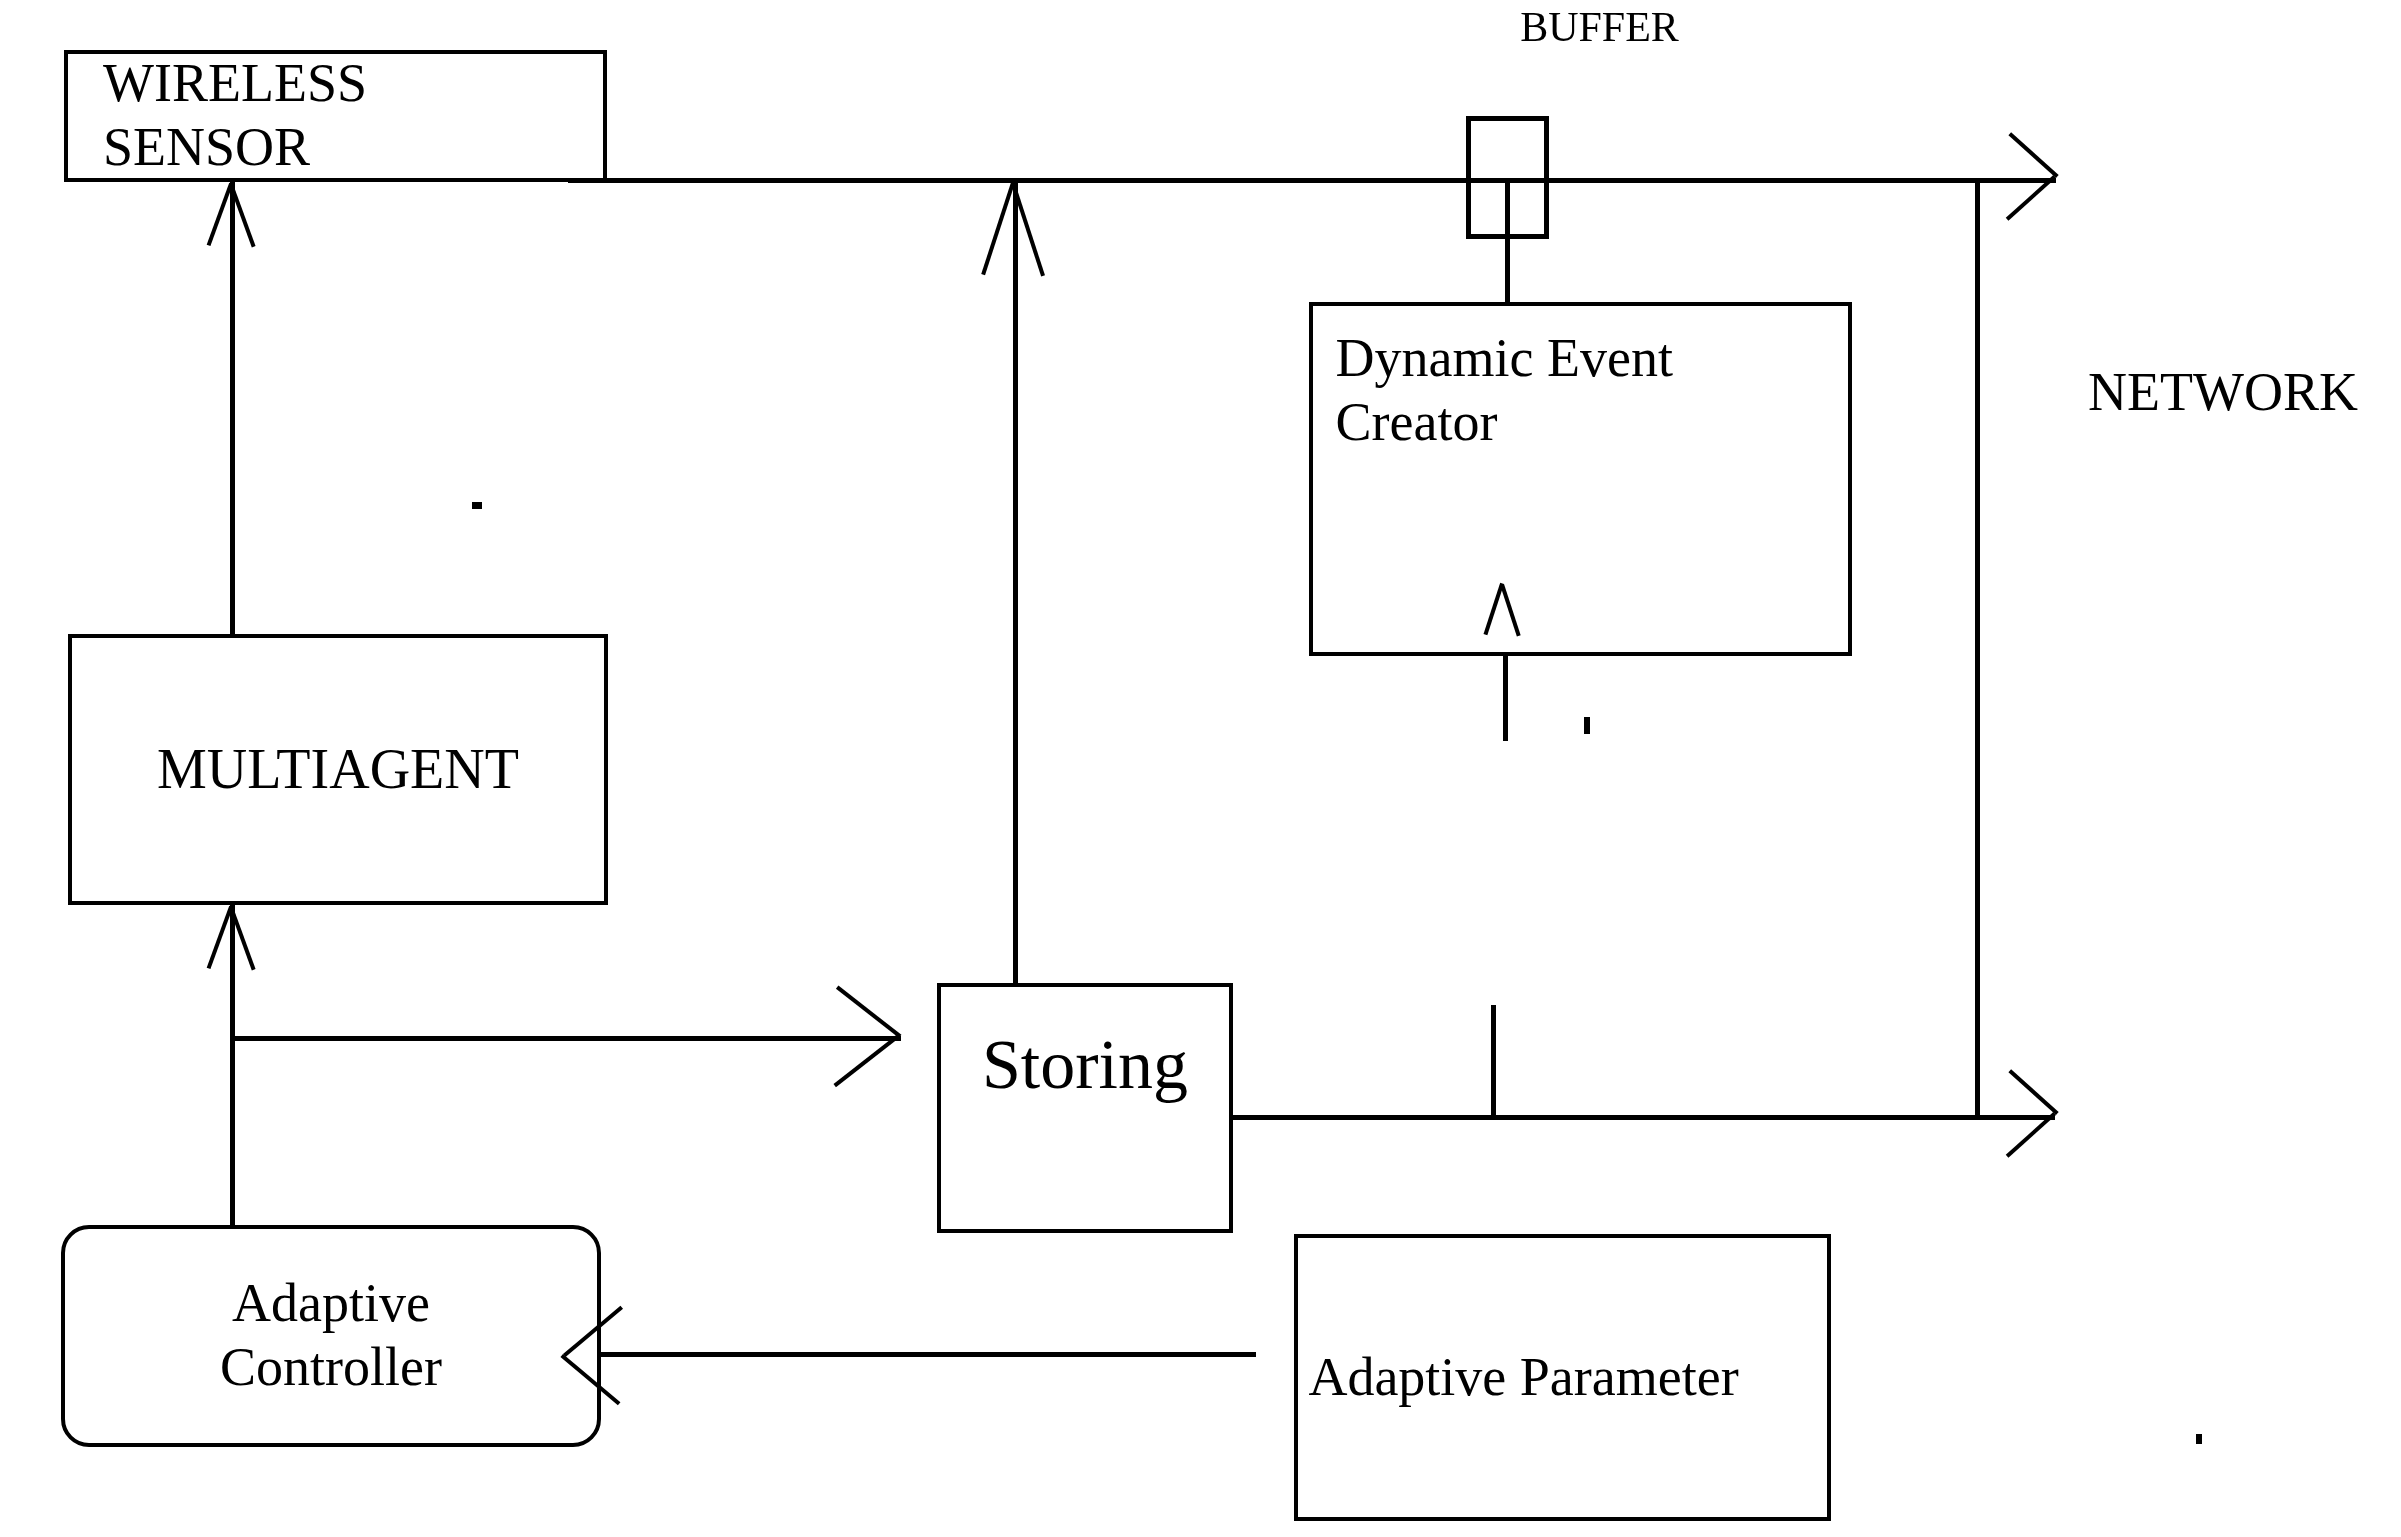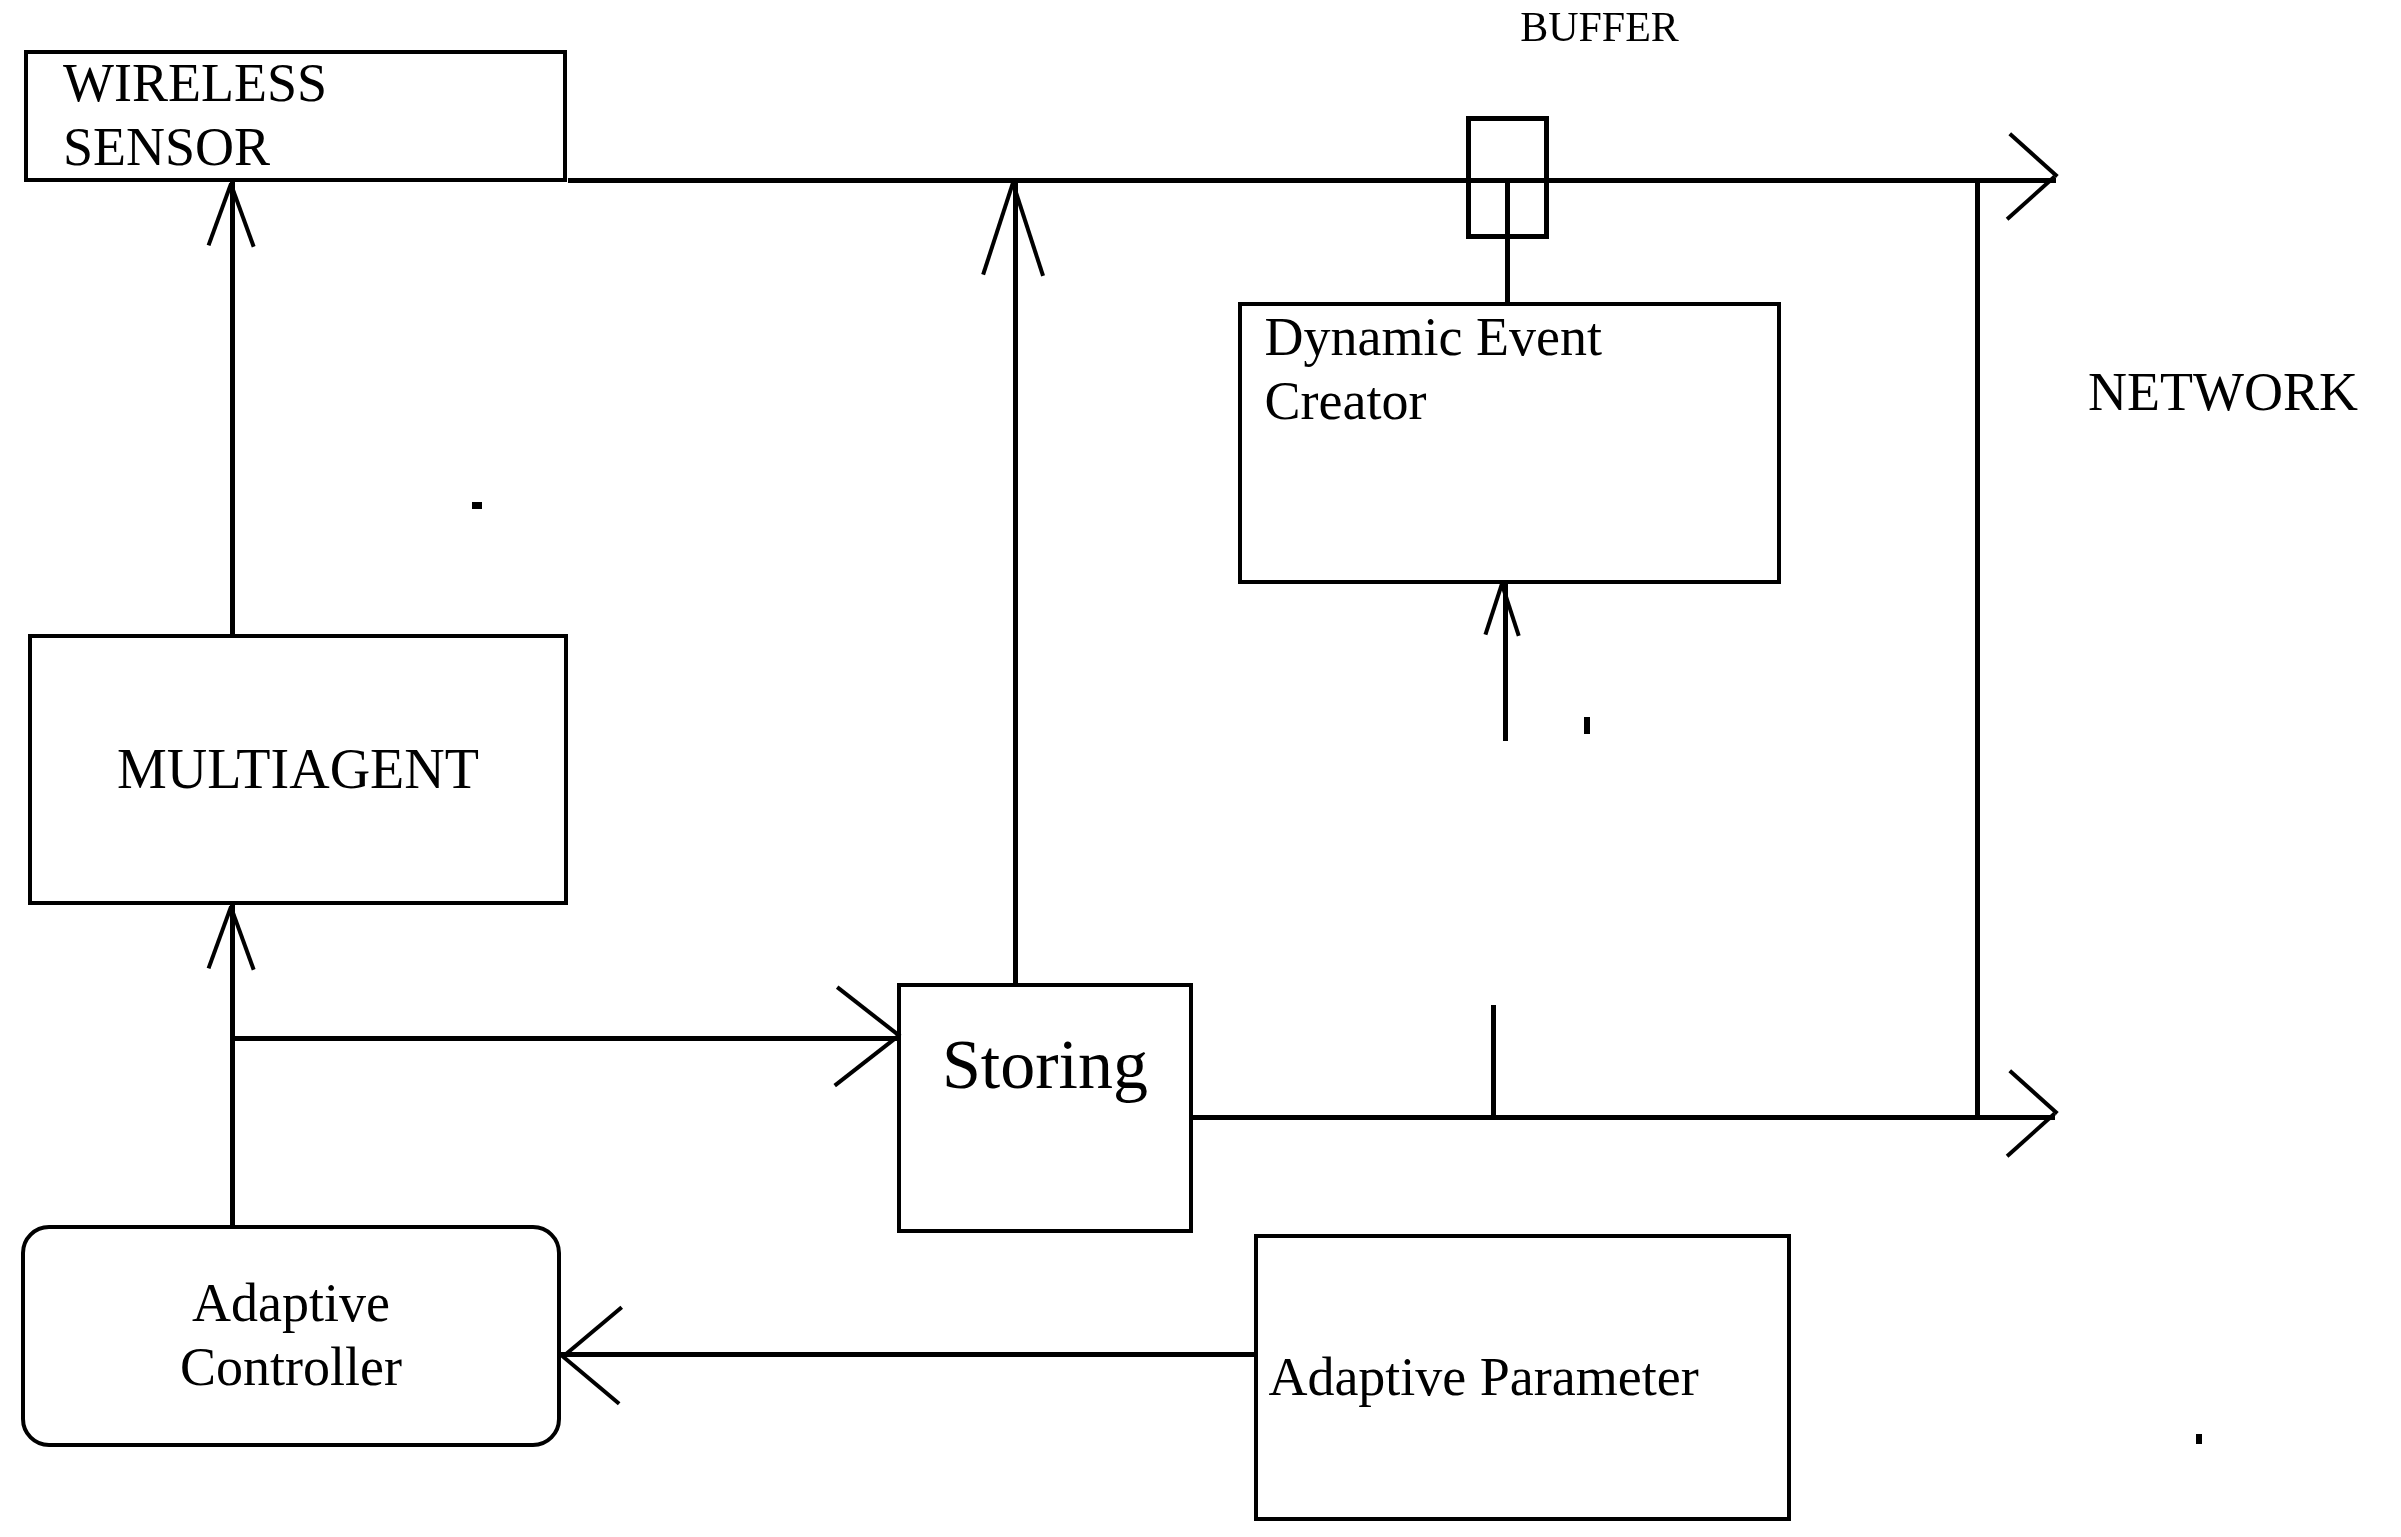--- a/index.html
+++ b/index.html
@@ -24,20 +24,21 @@
     box-sizing: border-box;
     border: 4.3px solid #000000;
     background: #ffffff;
     display: flex;
     align-items: center;
     justify-content: center;
     text-align: center;
     color: #000000;
     line-height: 1.18;
     z-index: 6;
+    margin-left: 40px;
   }
   .box .label {
     display: block;
     white-space: pre-line;
     padding: 0 8.7px;
   }
   
   .buffer-sym {
     position: absolute;
     box-sizing: border-box;
@@ -170,21 +171,21 @@
 
   <div class="box" style="left:21px; top:1225px; width:540px; height:222px; font-size:54px;border-radius:28px;">
     <span class="label">Adaptive
 Controller</span>
   </div>
 
   <div class="box" style="left:897px; top:983px; width:296px; height:250px; font-size:70px; align-items:flex-start; padding-top:37px;">
     <span class="label">Storing</span>
   </div>
 
-  <div class="box" style="left:1238px; top:302px; width:543px; height:282px; font-size:54px; align-items:flex-start; justify-content:flex-start;">
+  <div class="box" style="left:1269px; top:302px; width:543px; height:354px; font-size:54px; align-items:flex-start; padding-top:21px; justify-content:flex-start;">
     <span class="label" style="text-align:left; padding-left:22.6px;">Dynamic Event
 Creator</span>
   </div>
 
 
   <div class="box" style="left:1254px; top:1234px; width:537px; height:287px; font-size:54px; justify-content:flex-start;">
     <span class="label" style="text-align:left; padding-left:10.4px;">Adaptive Parameter</span>
   </div>
 
   <div class="freetext" style="left:1478px; top:3px; width:243px; text-align:center; font-size:42px;">BUFFER</div>

